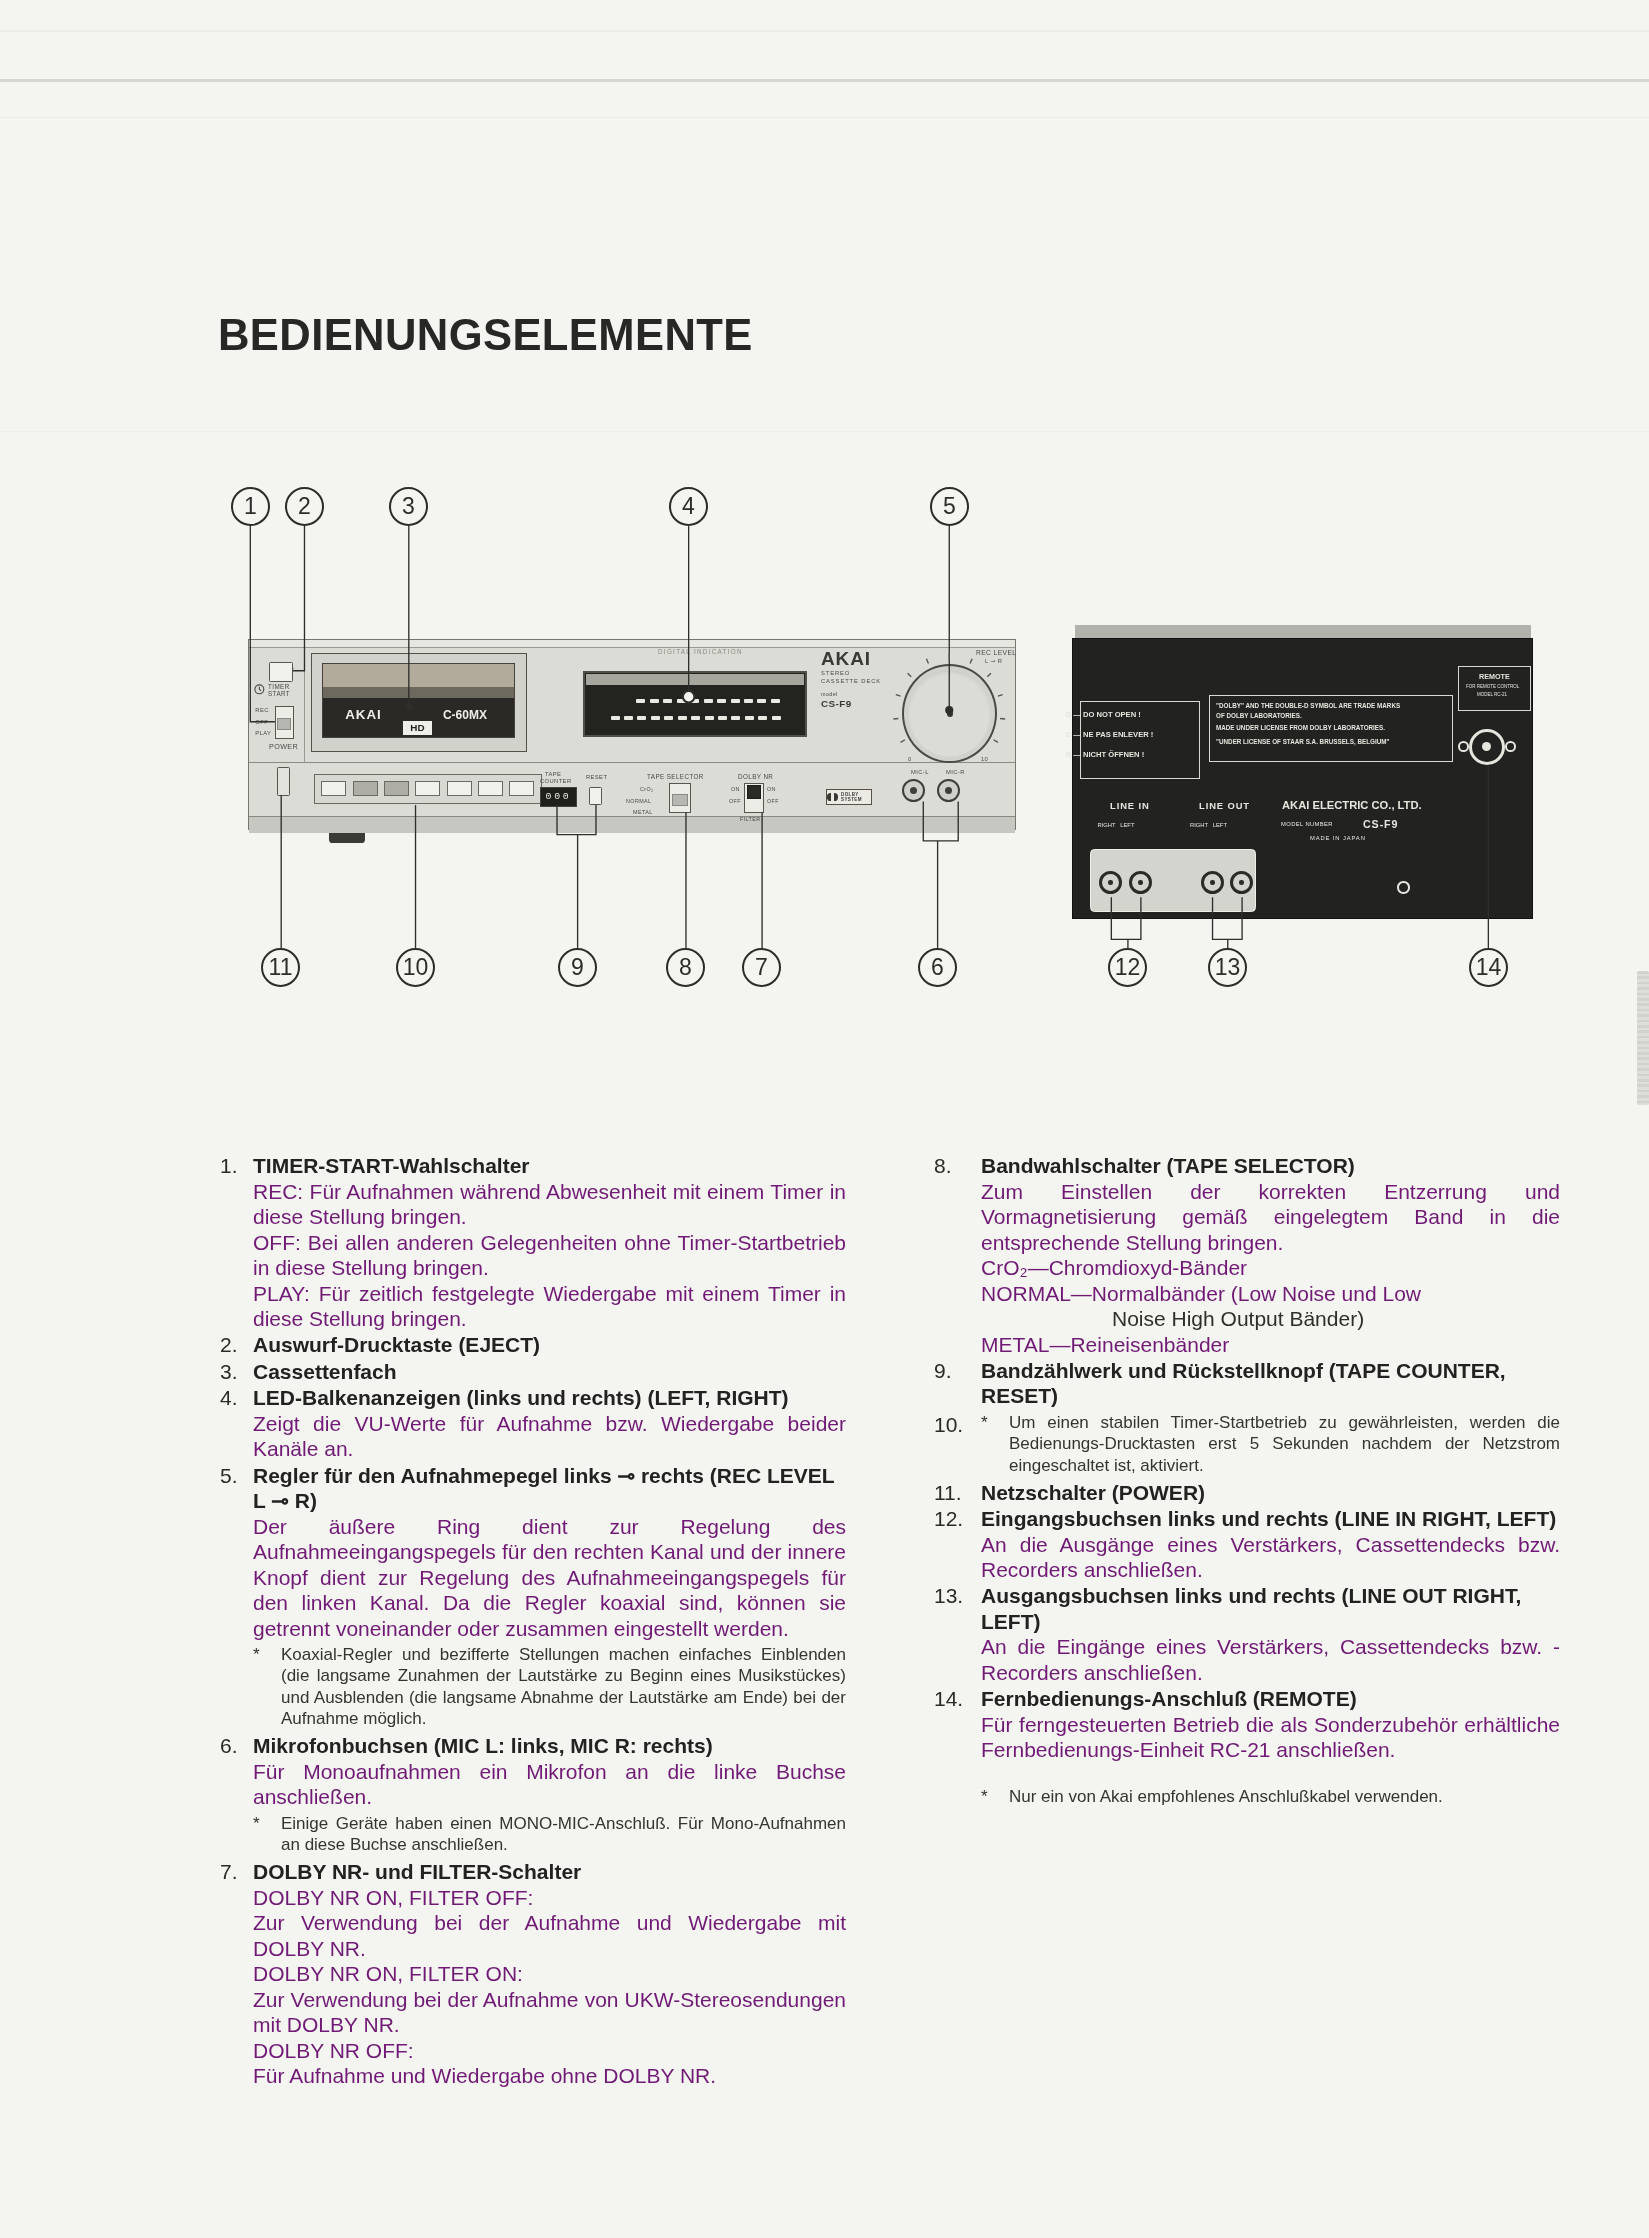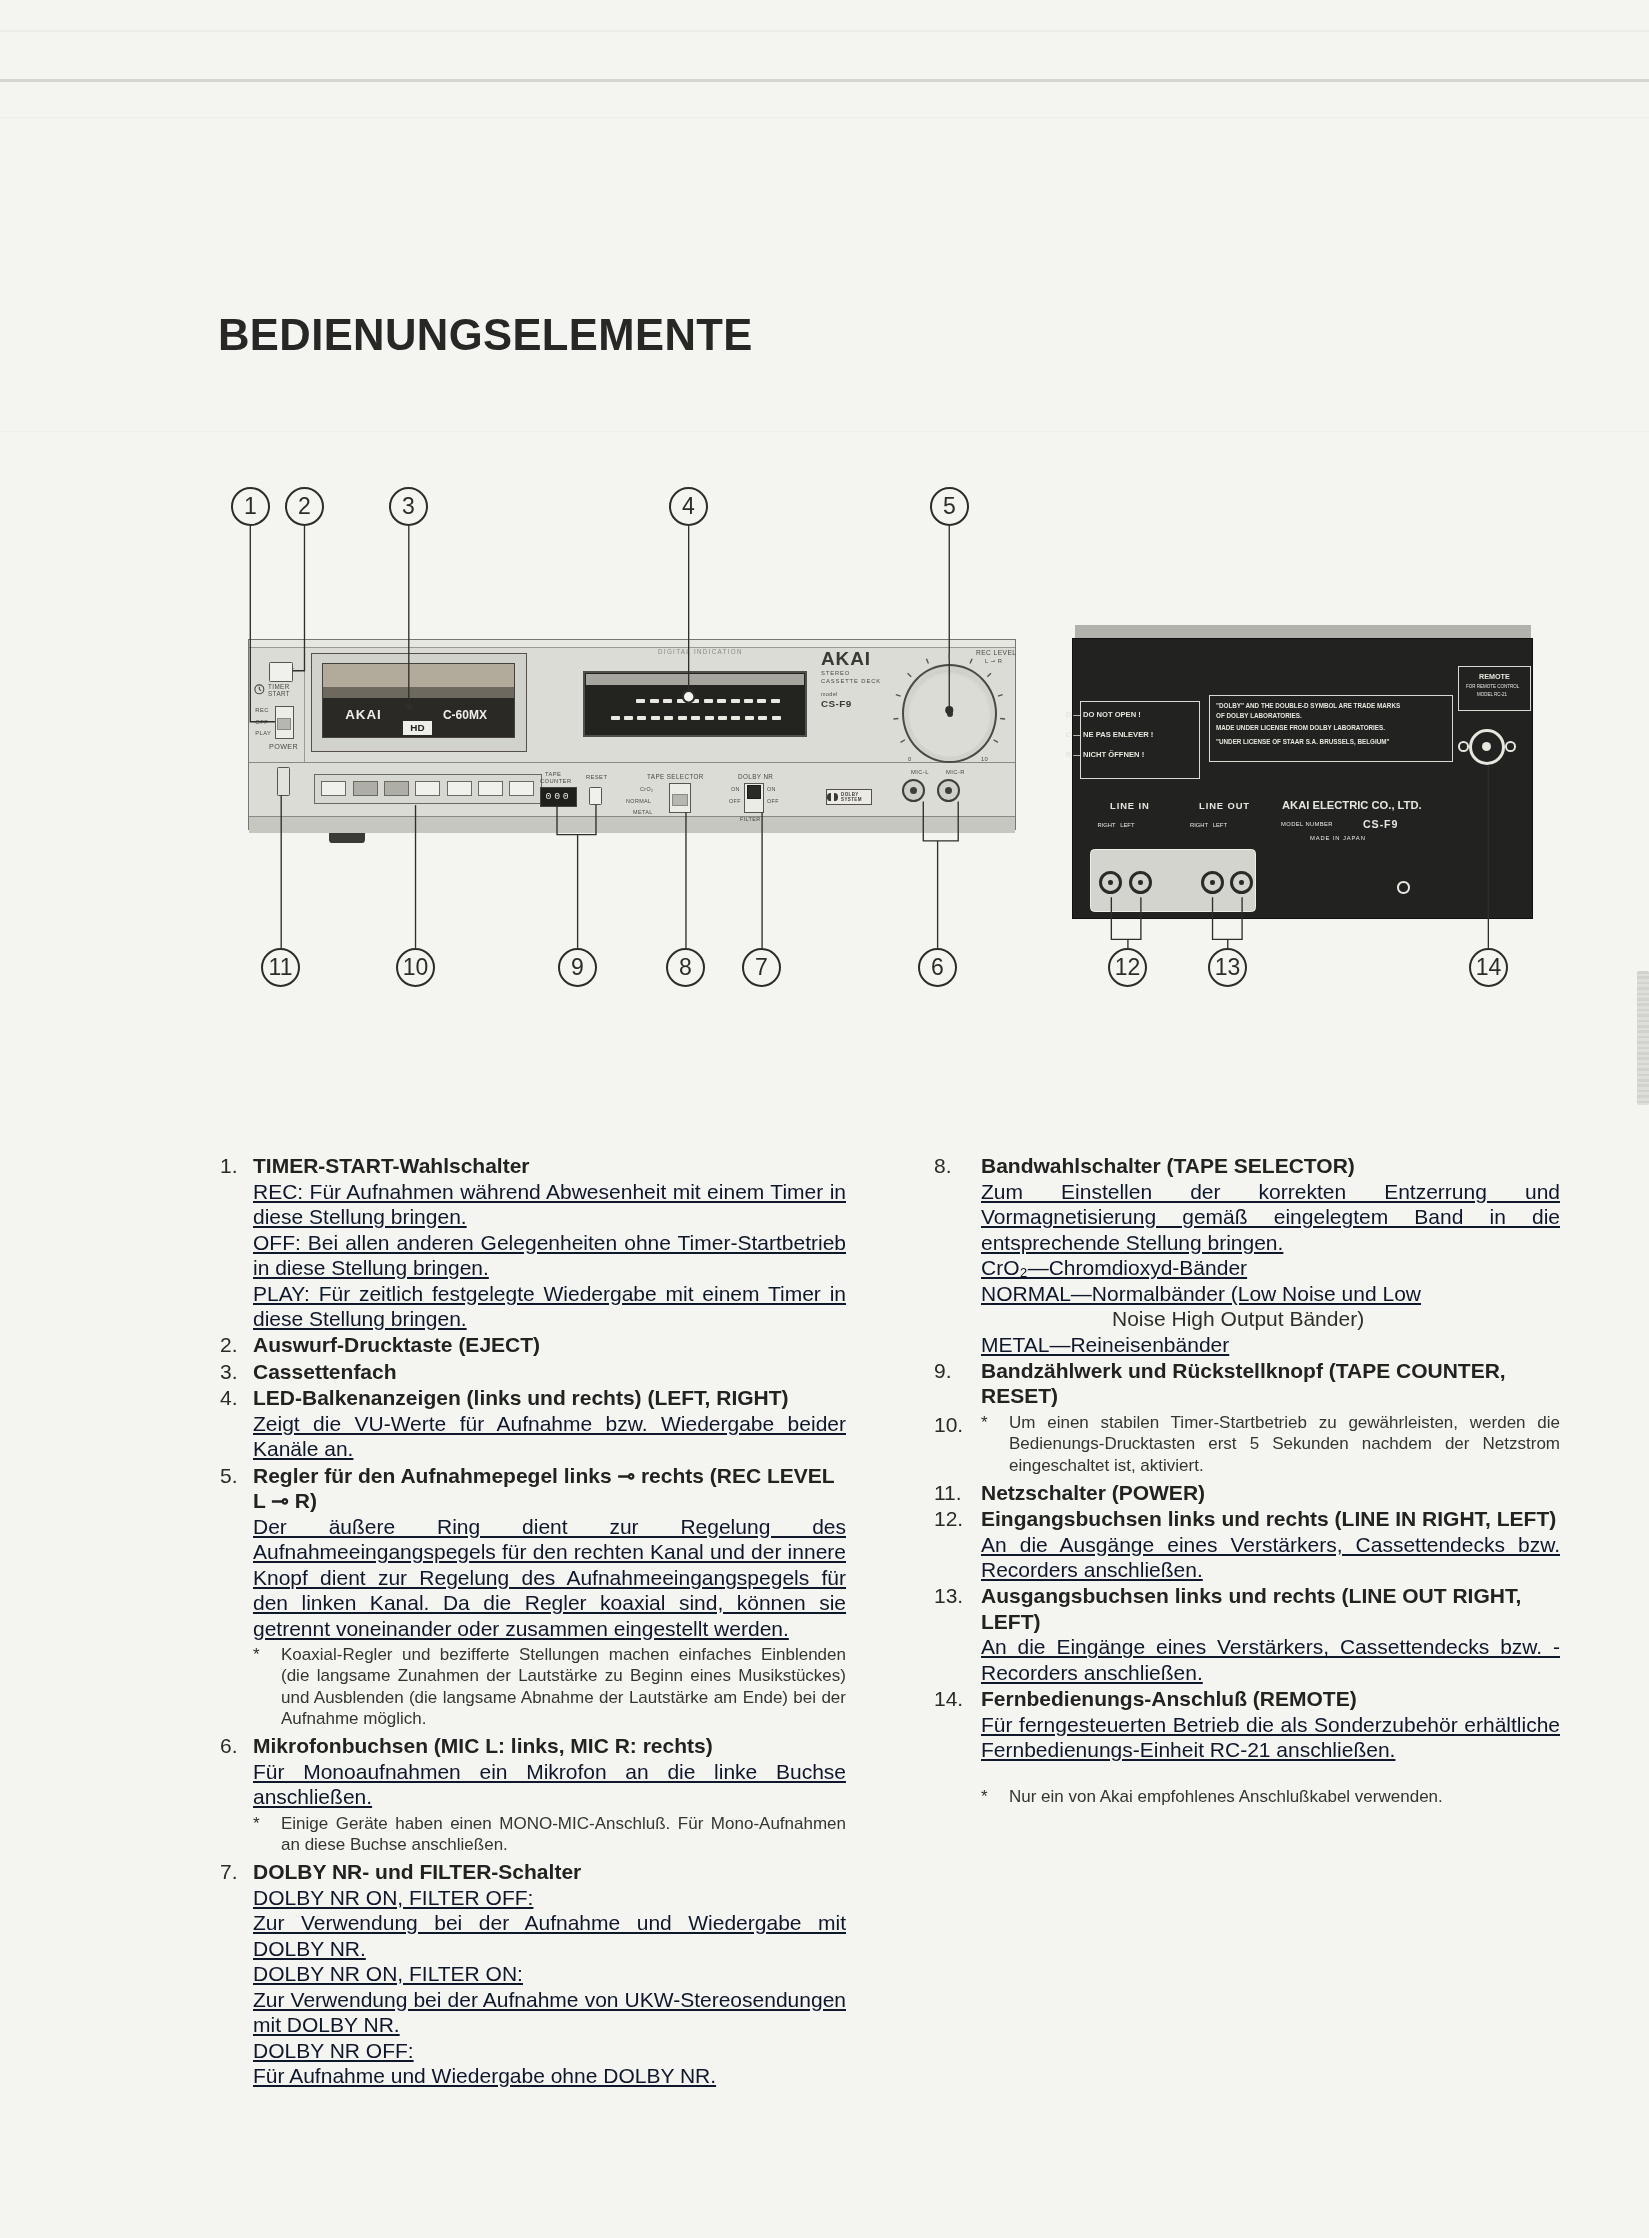--- a/index.html
+++ b/index.html
@@ -88,21 +88,21 @@
   #remoteconn i{position:absolute;left:10.3px;top:10.3px;width:9px;height:9px;border-radius:50%;background:#e6e6df;}
   .ear{position:absolute;width:10.7px;height:10.7px;border:2.2px solid #e6e6df;border-radius:50%;box-sizing:border-box;background:#222220;}
   
   .col{position:absolute;width:626px;}
   .item{position:relative;margin:0 0 0.9px 0;}
   .item .num{position:absolute;left:0;top:0;font-size:21px;line-height:25.5px;color:#2a2a27;}
   .col .body{font-size:21px;line-height:25.5px;}
   #col-left .body{margin-left:33px;}
   #col-right .body{margin-left:47px;}
   .head{font-weight:bold;color:#222220;}
-  .p-b{text-align:justify;color:#0f172a;text-decoration:underline;}
+  .p-b{text-align:justify;color:#701a75;}
   .p-i2{padding-left:131px;color:#2e2e2a;}
   .note{display:flex;margin:2.7px 0 3.6px 0;}
   .note .star{width:28px;font-size:17px;line-height:21.5px;color:#2e2e2a;}
   .note .nt{flex:1;font-size:17px;line-height:21.5px;text-align:justify;color:#35352f;}
   .note.gap{margin-top:23px;}
 </style>
 </head>
 <body>
 
 <div id="page">

